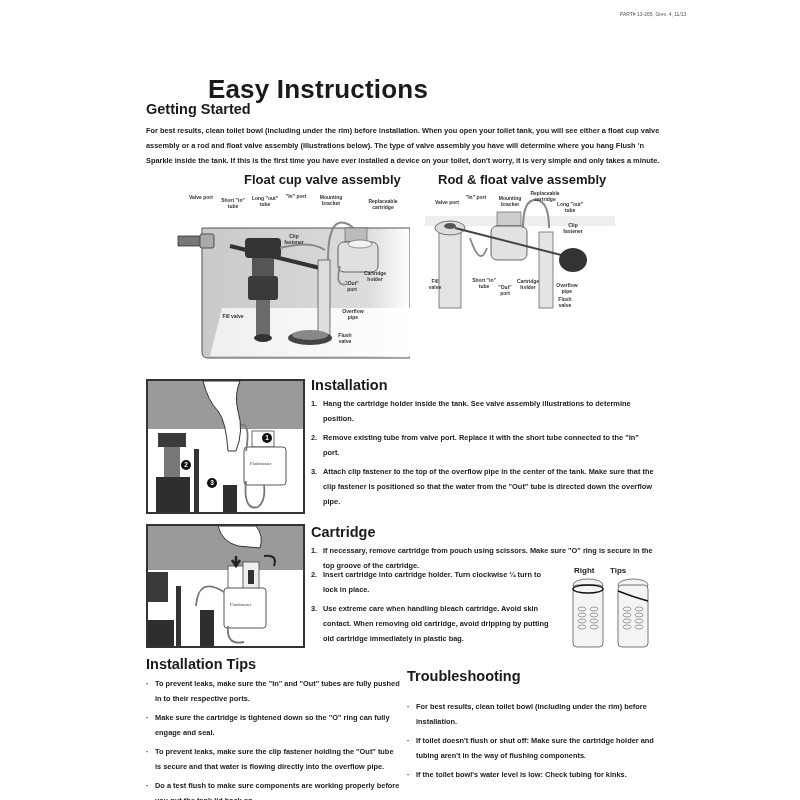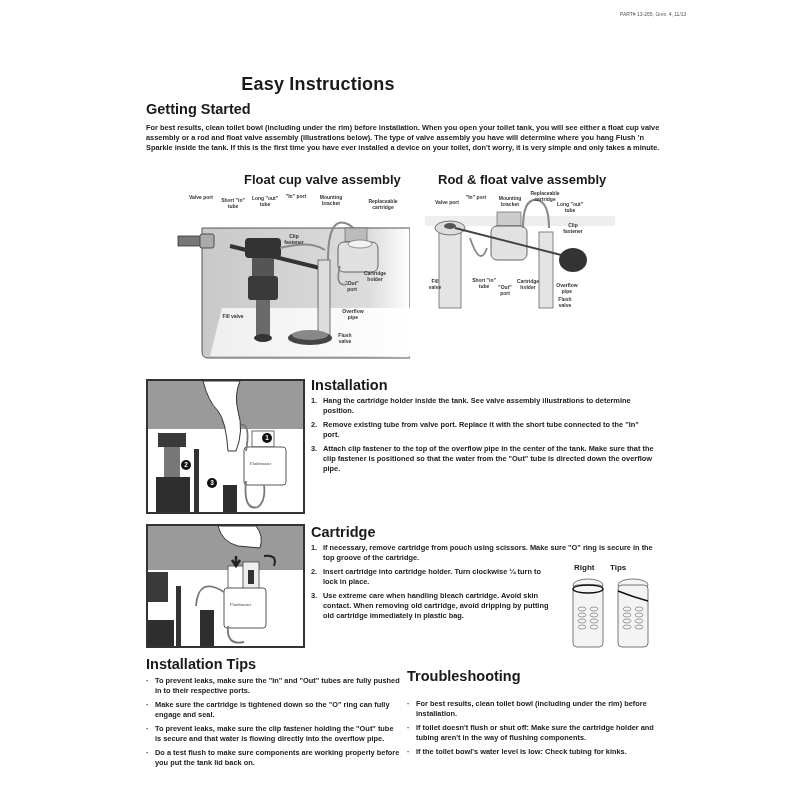--- a/index.html
+++ b/index.html
@@ -1,22 +1,22 @@
 <!DOCTYPE html>
 <html><head>
 <meta charset="utf-8">
 <style>
   html, body { margin:0; padding:0; background:#ffffff; }
   body { width:800px; height:800px; position:relative; overflow:hidden;
          font-family:"Liberation Sans", "DejaVu Sans", sans-serif; color:#1a1a1a; }
   .abs { position:absolute; }
   .part { left:620px; top:11px; font-size:5px; color:#555; }
-  .title { left:0; width:636px; top:74px; text-align:center; font-size:18px; font-weight:bold; letter-spacing:0.2px; }
+  .title { left:0; width:636px; top:74px; text-align:center; font-size:26px; font-weight:bold; letter-spacing:0.2px; }
   .h2 { font-size:14.5px; font-weight:bold; }
-  .body { font-size:7.4px; line-height:10px; font-weight:bold; color:#222; }
+  .body { font-size:7.4px; line-height:15px; font-weight:bold; color:#222; }
   .gs-h { left:146px; top:101px; }
   .gs-p { left:146px; top:123px; width:520px; }
   .sub-h { font-size:13px; font-weight:bold; }
   .fc-h { left:244px; top:172px; }
   .rf-h { left:438px; top:172px; }
   .lbl { font-size:5px; font-weight:bold; color:#333; text-align:center; line-height:6px; position:absolute; }
   .panel { border:2px solid #333; background:#fff; overflow:hidden; }
   ol.steps { margin:0; padding:0; list-style:none; }
   ol.steps li { position:relative; padding-left:12px; margin-bottom:4px; }
   ol.steps li .n { position:absolute; left:0; top:0; }

